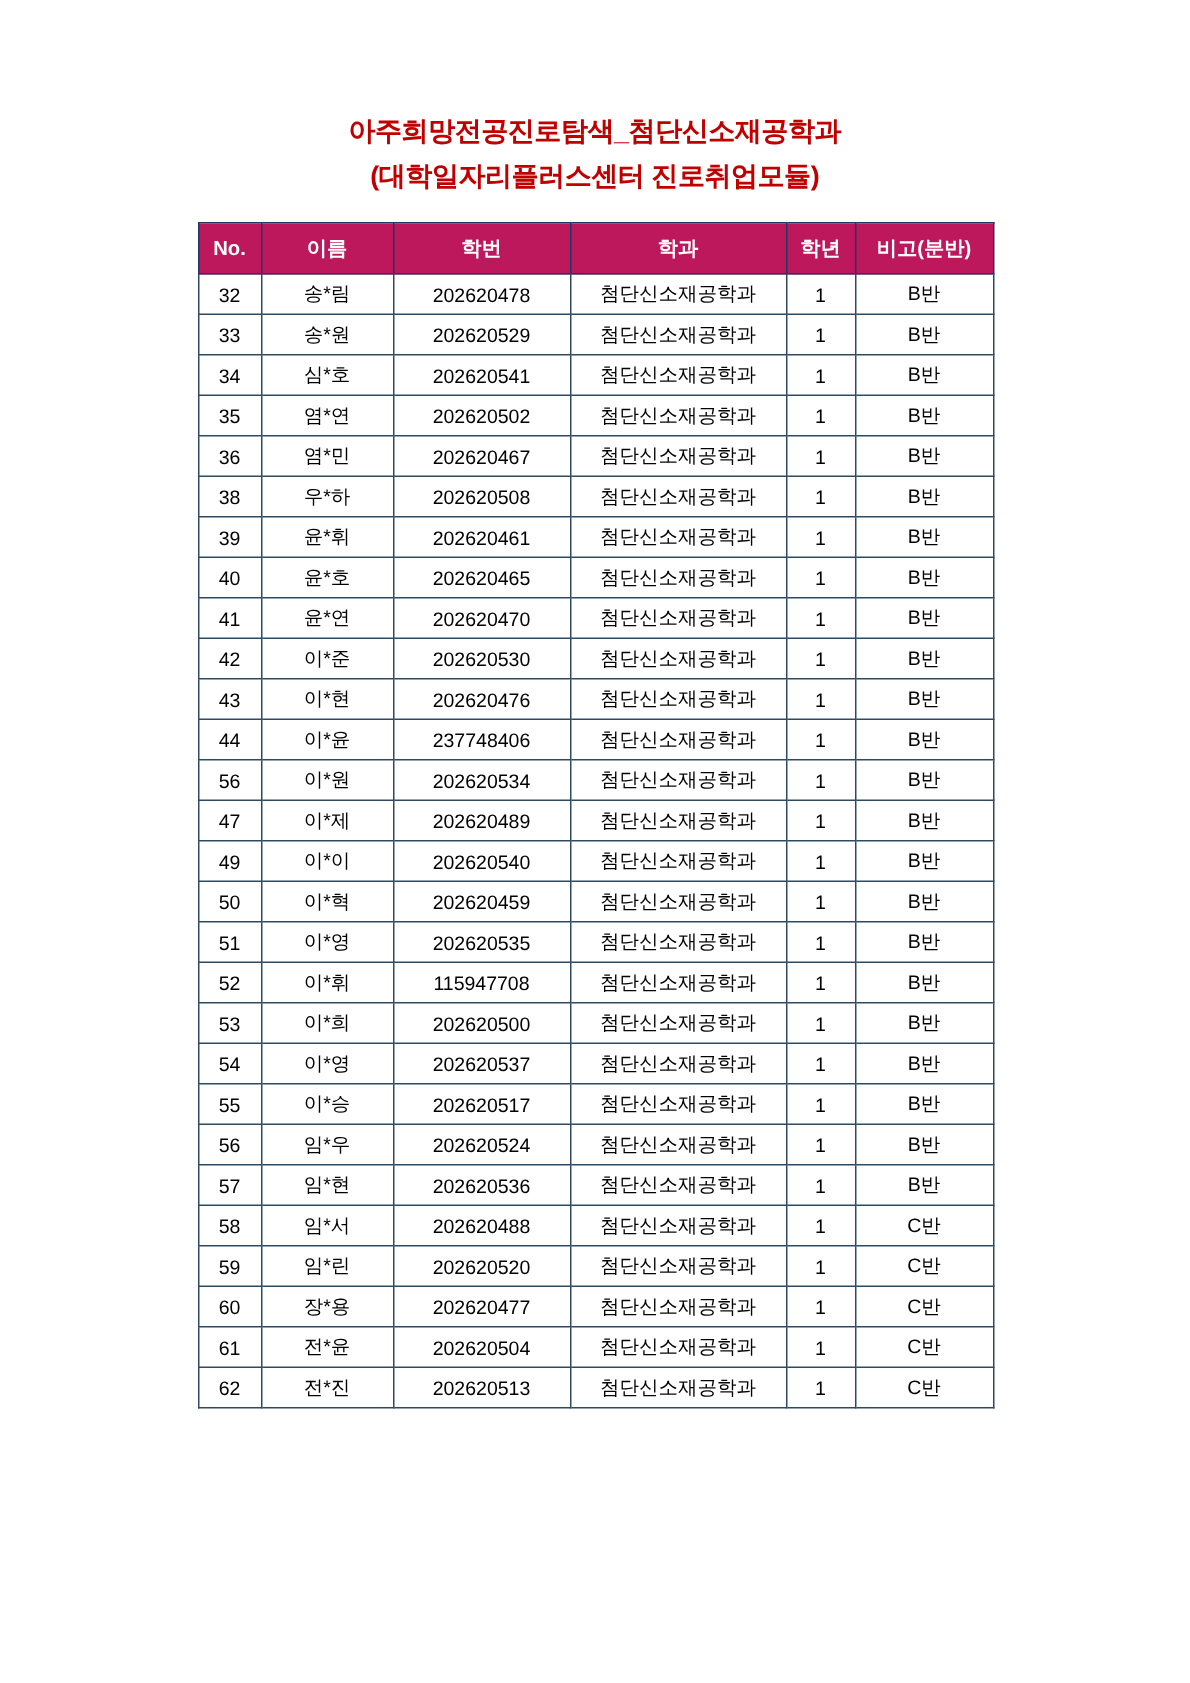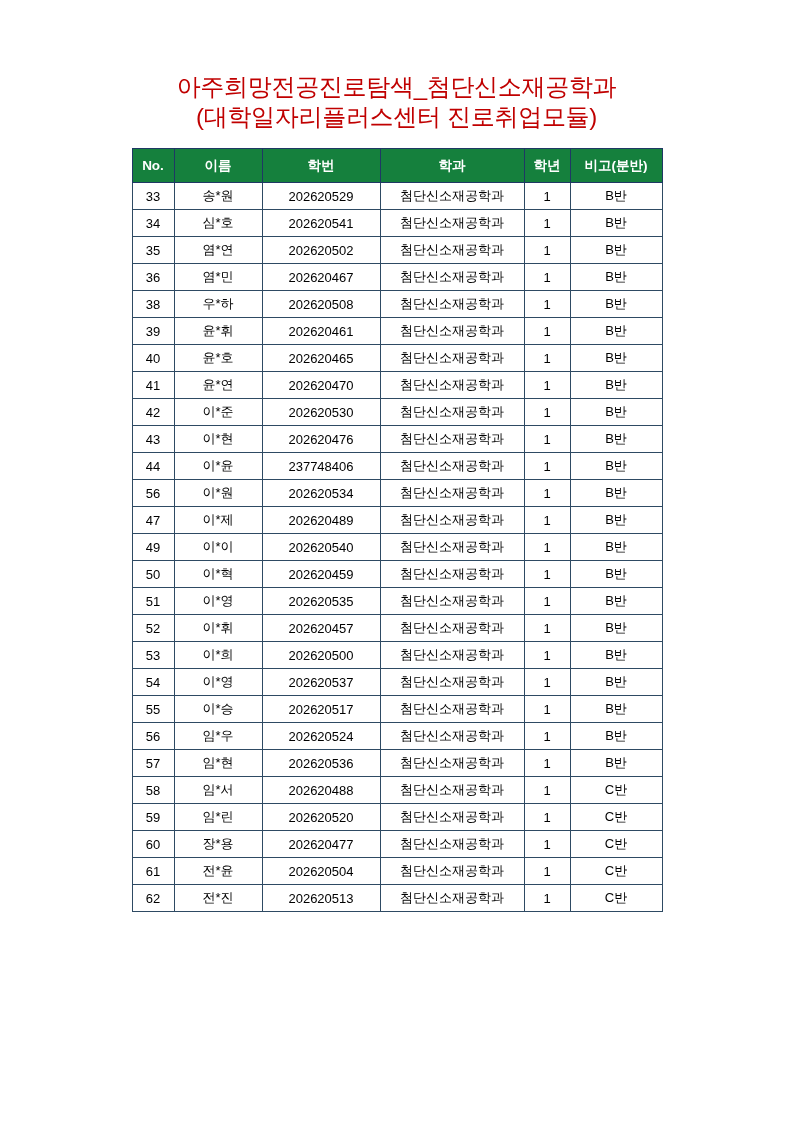--- a/index.html
+++ b/index.html
@@ -19,22 +19,22 @@
     width: 793px;
     height: 1122px;
     box-sizing: border-box;
   }
   .title-block {
     padding-top: 72px;
     text-align: center;
   }
   .title-line {
     color: #c00000;
-    font-weight: normal;
-    font-size: 24px;
+    font-weight: bold;
+    font-size: 18px;
     line-height: 30px;
     letter-spacing: -0.3px;
   }
   .table-wrap {
     margin: 16px auto 0 auto;
     width: 530px;
   }
   table.roster {
     border-collapse: collapse;
     width: 100%;
@@ -44,21 +44,21 @@
   table.roster td {
     border: 1px solid #2e4a63;
     text-align: center;
     vertical-align: middle;
     font-size: 13px;
     height: 27px;
     padding: 0;
     box-sizing: border-box;
   }
   table.roster thead th {
-    background: #15803d;
+    background: #be185d;
     color: #ffffff;
     font-weight: bold;
     font-size: 13.5px;
     height: 34px;
     border: 1px solid #1f3864;
   }
   col.c-no { width: 42px; }
   col.c-name { width: 88px; }
   col.c-sid { width: 118px; }
   col.c-dept { width: 144px; }
@@ -96,20 +96,28 @@
           <th>No.</th>
           <th>이름</th>
           <th>학번</th>
           <th>학과</th>
           <th>학년</th>
           <th>비고(분반)</th>
         </tr>
       </thead>
       <tbody id="roster-body">
           <tr>
+            <td class="col-no">32</td>
+            <td class="col-name">송*림</td>
+            <td class="col-sid">202620478</td>
+            <td class="col-dept">첨단신소재공학과</td>
+            <td class="col-year">1</td>
+            <td class="col-note">B반</td>
+          </tr>
+          <tr>
             <td class="col-no">33</td>
             <td class="col-name">송*원</td>
             <td class="col-sid">202620529</td>
             <td class="col-dept">첨단신소재공학과</td>
             <td class="col-year">1</td>
             <td class="col-note">B반</td>
           </tr>
           <tr>
             <td class="col-no">34</td>
             <td class="col-name">심*호</td>
@@ -226,21 +234,21 @@
             <td class="col-no">51</td>
             <td class="col-name">이*영</td>
             <td class="col-sid">202620535</td>
             <td class="col-dept">첨단신소재공학과</td>
             <td class="col-year">1</td>
             <td class="col-note">B반</td>
           </tr>
           <tr>
             <td class="col-no">52</td>
             <td class="col-name">이*휘</td>
-            <td class="col-sid">202620457</td>
+            <td class="col-sid">115947708</td>
             <td class="col-dept">첨단신소재공학과</td>
             <td class="col-year">1</td>
             <td class="col-note">B반</td>
           </tr>
           <tr>
             <td class="col-no">53</td>
             <td class="col-name">이*희</td>
             <td class="col-sid">202620500</td>
             <td class="col-dept">첨단신소재공학과</td>
             <td class="col-year">1</td>

